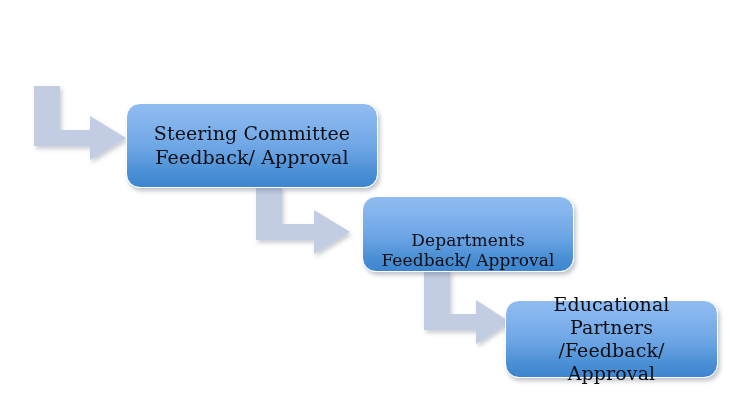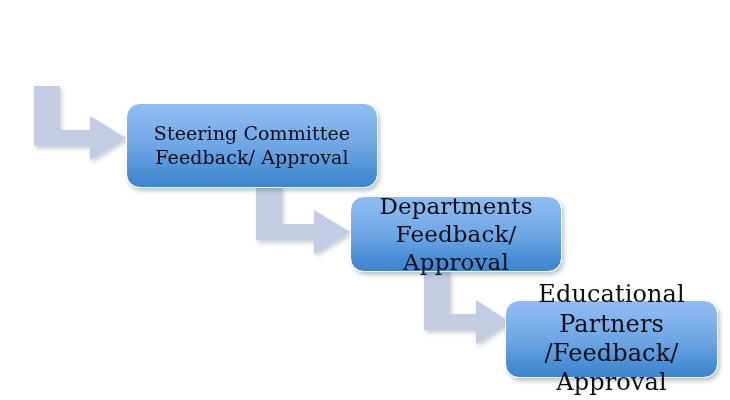--- a/index.html
+++ b/index.html
@@ -32,22 +32,22 @@
     line-height: 1.22;
     letter-spacing: 0.1px;
   }
   .node .label {
     padding: 0 6px;
     white-space: pre-line;
   }
 
   #node-1 { left: 4px;   top: 13px;  width: 164px; height: 75px; font-size: 19px; }
   #node-2 { left: 126px; top: 103px; width: 252px; height: 85px; font-size: 19px; }
-  #node-3 { left: 350px; top: 196px; width: 212px; height: 76px; font-size: 23px; }
-  #node-4 { left: 505px; top: 300px; width: 213px; height: 78px; font-size: 24px; }
+  #node-3 { left: 362px; top: 196px; width: 212px; height: 76px; font-size: 17px; align-items: flex-end; }
+  #node-4 { left: 505px; top: 300px; width: 213px; height: 78px; font-size: 19px; }
 
   
   .connector {
     position: absolute;
     pointer-events: none;
   }
   .connector svg { display: block; overflow: visible; }
 
   #conn-1 { left: 34px;  top: 86px;  width: 96px;  height: 80px; }
   #conn-2 { left: 256px; top: 186px; width: 100px; height: 72px; }

